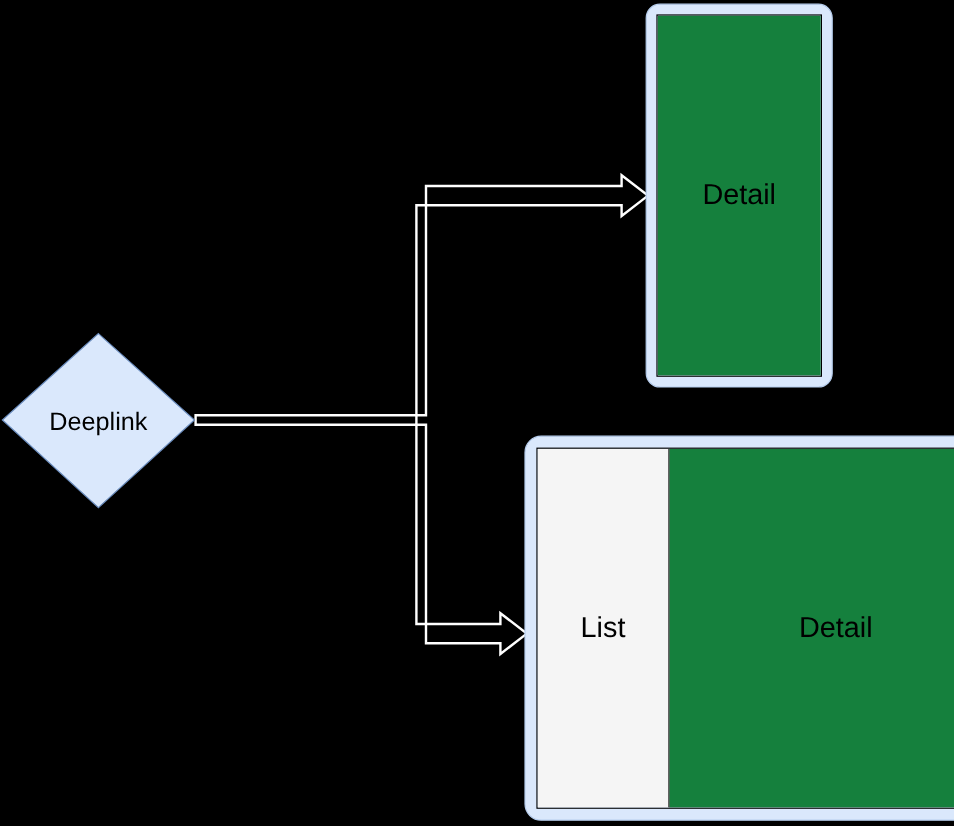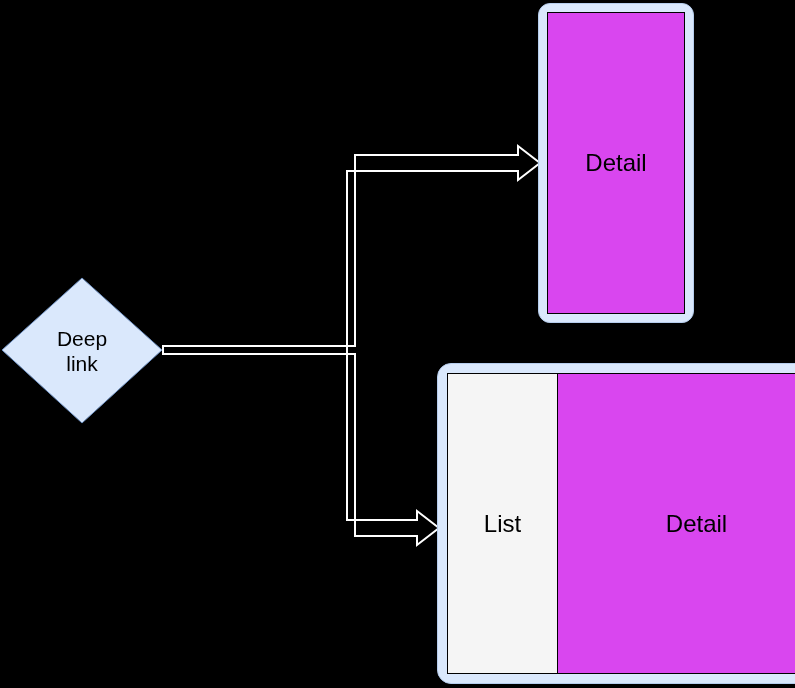--- a/index.html
+++ b/index.html
@@ -25,21 +25,20 @@
     height: 150px;
   }
   .diamond-wrap svg { display: block; }
   .diamond-label {
     position: absolute;
     left: 0;
     top: 0;
     width: 164px;
     height: 150px;
     display: flex;
-    flex-direction: column;
     align-items: center;
     justify-content: center;
     color: #000000;
     font-size: 21px;
     line-height: 25px;
     text-align: center;
     pointer-events: none;
   }
 
   
@@ -75,21 +74,21 @@
     overflow: hidden;
   }
   .pane {
     display: flex;
     align-items: center;
     justify-content: center;
     color: #000000;
     font-size: 24px;
     box-sizing: border-box;
   }
-  .pane-detail { background: #d946ef; text-align: right; }
+  .pane-detail { background: #15803d; text-align: right; }
   .pane-list   { background: #f5f5f5; border-right: 1px solid #000000; }
 
   .phone-screen .pane-detail { width: 100%; height: 100%; }
   .tablet-screen .pane-list   { width: 110px; height: 100%; }
   .tablet-screen .pane-detail { flex: 1; height: 100%; }
 
   
   #connectors {
     position: absolute;
     left: 0;

